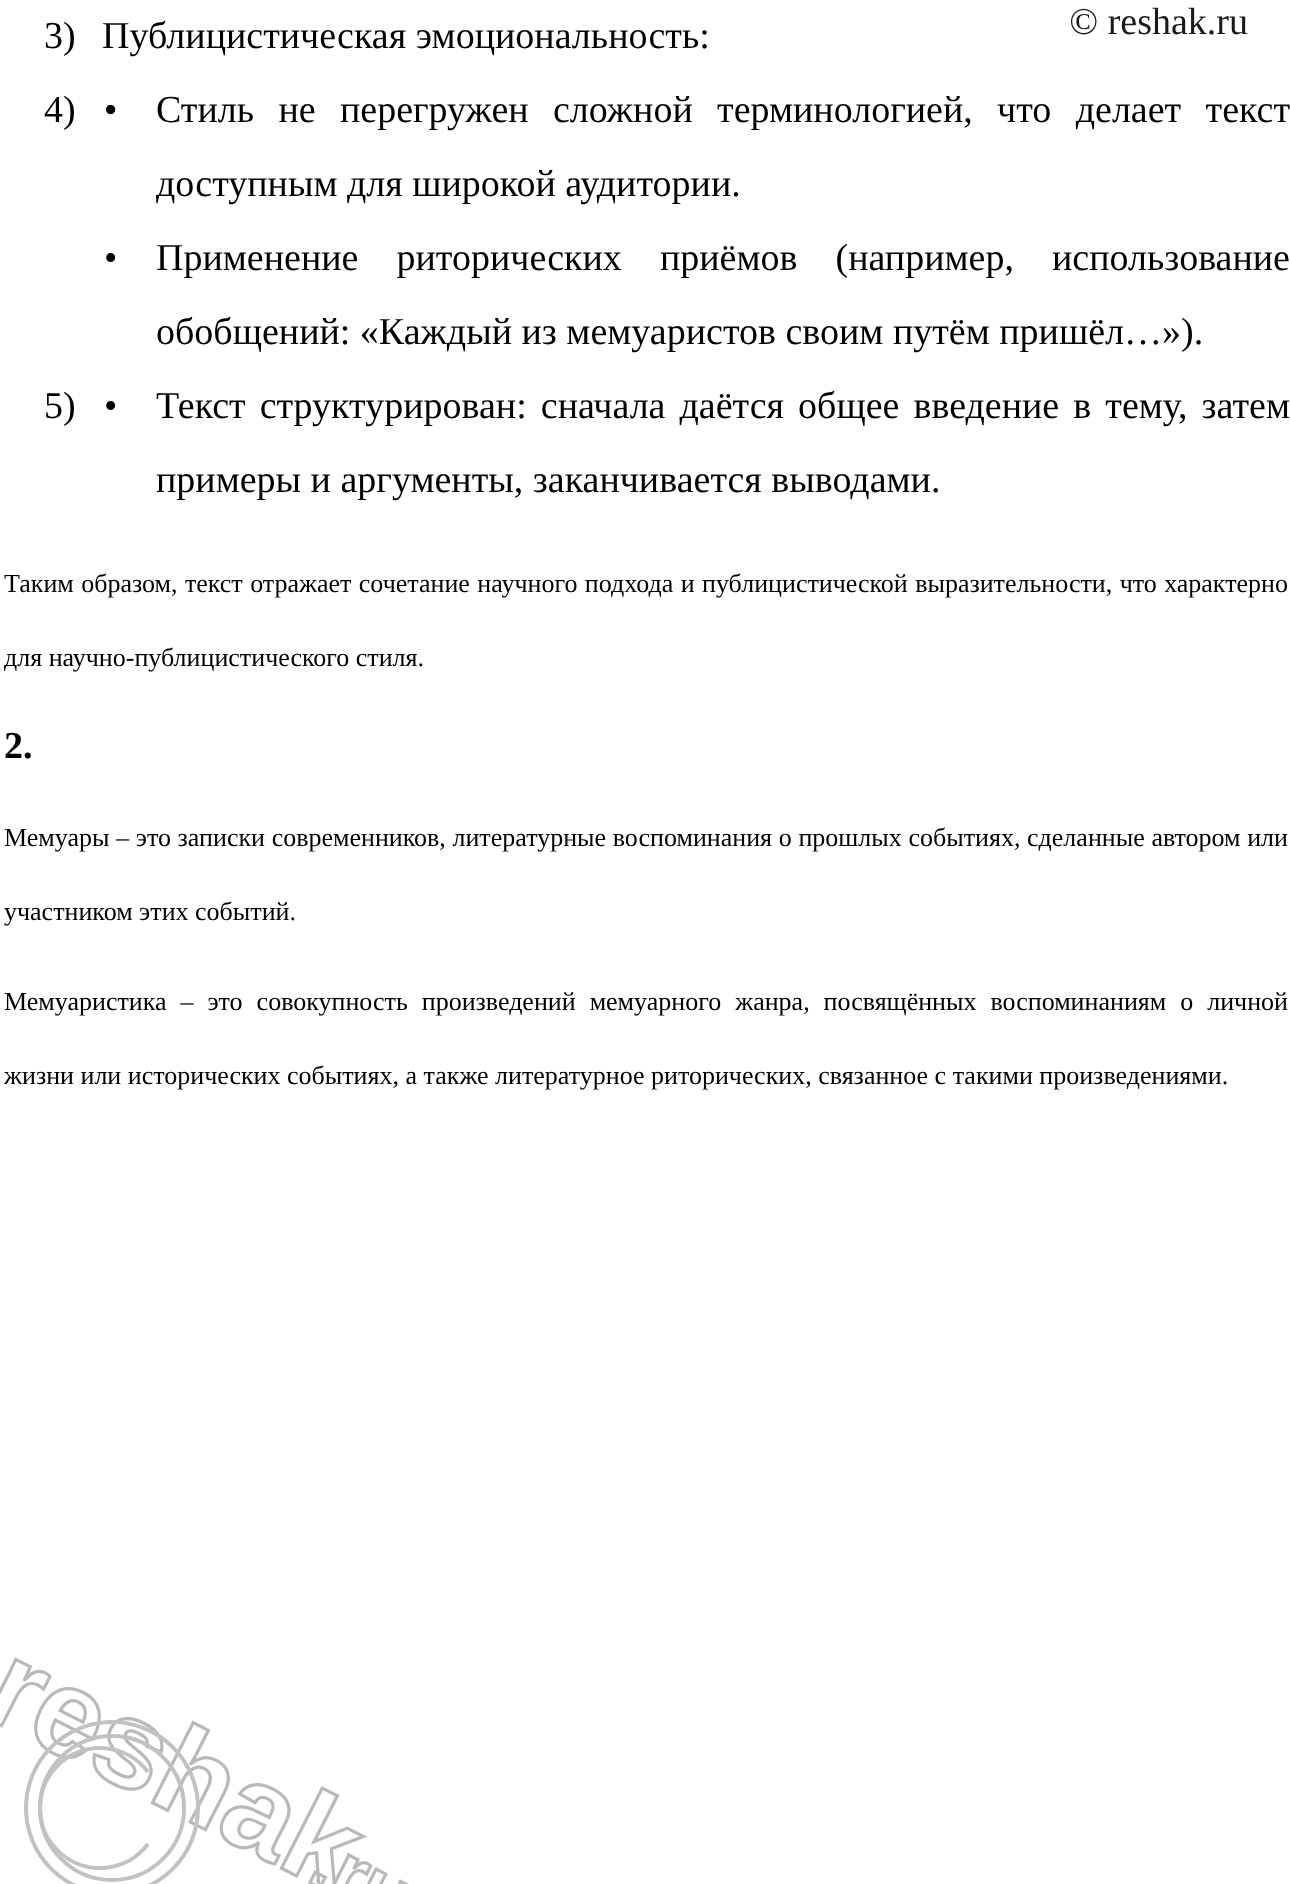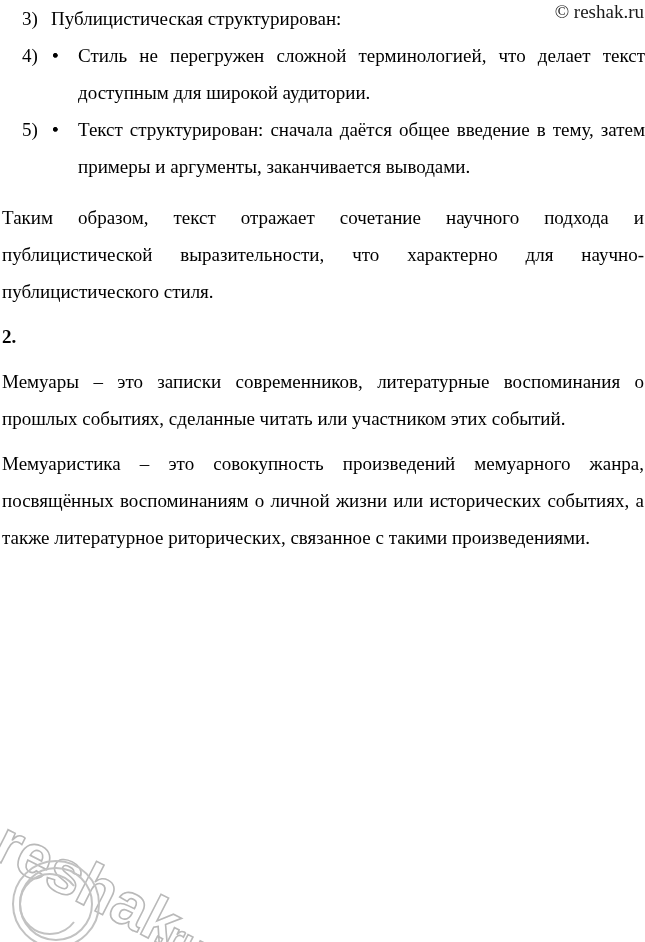--- a/index.html
+++ b/index.html
@@ -21,21 +21,21 @@
     width: 645px;
     height: 942px;
     box-sizing: border-box;
     padding: 0;
   }
 
   
   .wm-header {
     position: absolute;
     top: 1px;
-    right: 1px;
+    right: 21px;
     font-family: "Liberation Serif", "DejaVu Serif", serif;
     font-size: 19px;
     line-height: 22px;
     color: #1a1a1a;
     white-space: nowrap;
     z-index: 5;
   }
 
   .wm-big {
     position: absolute;
@@ -71,21 +71,21 @@
 
   
   .content {
     position: relative;
     z-index: 2;
     padding: 0;
   }
 
   p, li, .para {
     margin: 0;
-    font-size: 19px;
+    font-size: 13px;
     line-height: 37px;
     text-align: justify;
     text-justify: inter-word;
     hyphens: none;
   }
 
   
   .num-item {
     position: relative;
     margin-left: 22px;
@@ -152,38 +152,39 @@
         <circle class="wm-ring-inner" cx="64" cy="92" r="36"></circle>
         <path class="wm-c-stroke" d="M82 74 A30 30 0 1 0 82 110"></path>
       </g>
     </svg>
   </div>
 
   <div class="content">
 
     <div class="num-item">
       <span class="num-marker">3)</span>
-      <span>Публицистическая структурирован:</span>
+      <span>Публицистическая эмоциональность:</span>
     </div>
 
     <div class="bullet-item">
       <span class="bullet-marker">•</span>
     </div>
 
     <div class="num-item">
       <span class="num-marker">4)</span>
     </div>
 
     <div class="bullet-item">
       <span class="bullet-marker">•</span>
       <span>Стиль не перегружен сложной терминологией, что делает текст доступным для широкой аудитории.</span>
     </div>
 
     <div class="bullet-item">
       <span class="bullet-marker">•</span>
+      <span>Применение риторических приёмов (например, использование обобщений: «Каждый из мемуаристов своим путём пришёл…»).</span>
     </div>
 
     <div class="num-item">
       <span class="num-marker">5)</span>
     </div>
 
     <div class="bullet-item">
       <span class="bullet-marker">•</span>
       <span>Текст структурирован: сначала даётся общее введение в тему, затем примеры и аргументы, заканчивается выводами.</span>
     </div>
@@ -191,20 +192,20 @@
     <div class="gap-md"></div>
 
     <p class="para">Таким образом, текст отражает сочетание научного подхода и публицистической выразительности, что характерно для научно-публицистического стиля.</p>
 
     <div class="gap-sm"></div>
 
     <div class="bold-head">2.</div>
 
     <div class="gap-sm"></div>
 
-    <p class="para">Мемуары – это записки современников, литературные воспоминания о прошлых событиях, сделанные читать или участником этих событий.</p>
+    <p class="para">Мемуары – это записки современников, литературные воспоминания о прошлых событиях, сделанные автором или участником этих событий.</p>
 
     <div class="gap-sm"></div>
 
     <p class="para">Мемуаристика – это совокупность произведений мемуарного жанра, посвящённых воспоминаниям о личной жизни или исторических событиях, а также литературное риторических, связанное с такими произведениями.</p>
 
   </div>
 </div>
 
 </body></html>

